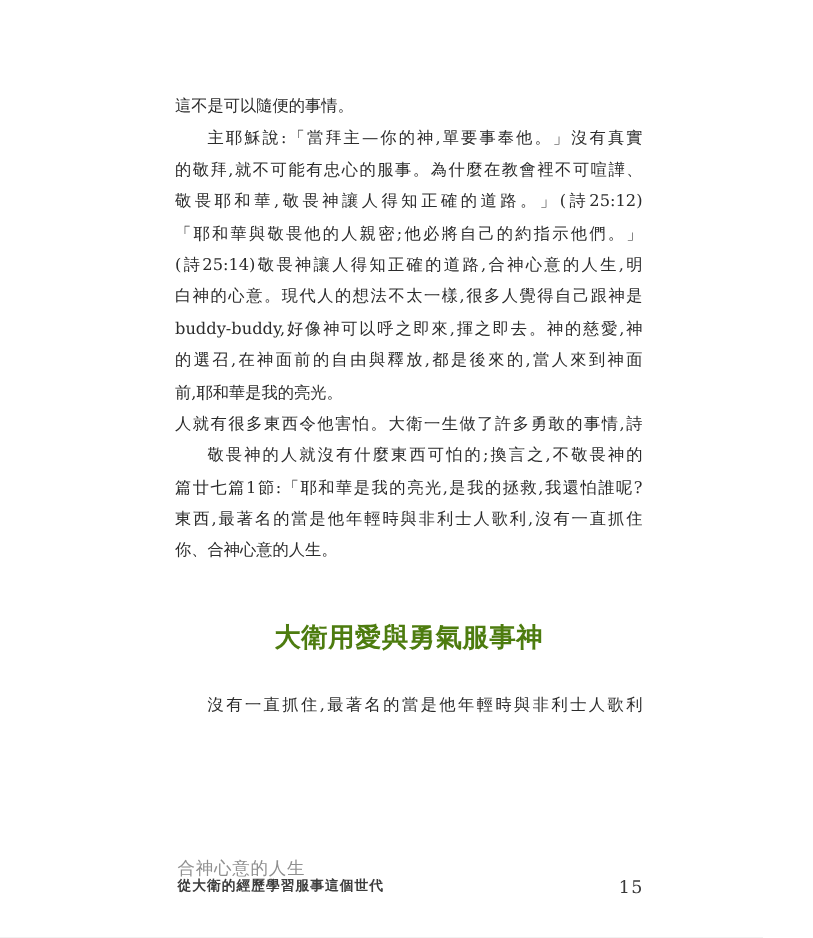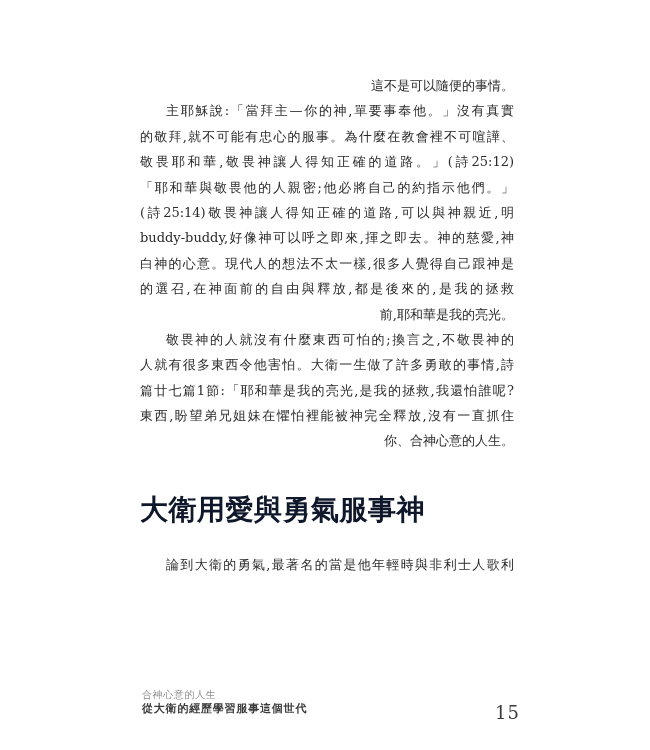--- a/index.html
+++ b/index.html
@@ -17,99 +17,100 @@
     top: 73px;
     width: 374px;
     color: #2b2b2b;
     font-size: 13px;
   }
   .para { margin: 0; }
   .line {
     line-height: 25.4px;
     height: 25.4px;
     white-space: nowrap;
-    text-align: right;
+    text-align: left;
     overflow: hidden;
   }
   .line.fill {
     text-align: justify;
     text-align-last: justify;
   }
   .line.indent { padding-left: 26px; }
   .heading {
     margin-top: 41px;
     margin-bottom: 27px;
-    font-size: 28px;
+    font-size: 21px;
     line-height: 30px;
     height: 30px;
-    color: #0f172a;
+    color: #4d7c0f;
     font-weight: 600;
     letter-spacing: 0.5px;
     white-space: nowrap;
+    text-align: center;
   }
   .footer {
     position: absolute;
     left: 142px;
     top: 689px;
     font-family: "DejaVu Sans", "Liberation Sans", sans-serif;
   }
   .footer .series {
-    font-size: 10px;
+    font-size: 14px;
     letter-spacing: 0.6px;
     color: #8f8f8f;
     line-height: 12px;
   }
   .footer .book {
     font-size: 11px;
     font-weight: bold;
     letter-spacing: 0.8px;
     color: #3c3c3c;
     line-height: 14px;
     margin-top: 1px;
   }
   .page-number {
     position: absolute;
     left: 495px;
     top: 702px;
-    font-size: 18px;
+    font-size: 14px;
     letter-spacing: 1px;
     color: #3a3a3a;
     font-family: "DejaVu Serif", "Liberation Serif", serif;
   }
 </style>
 </head>
 <body>
 
 <div class="page">
 
   <main class="body-text">
       <div class="para">
         <div class="line">這不是可以隨便的事情。</div>
       </div>
       <div class="para">
         <div class="line fill indent">主耶穌說:「當拜主—你的神,單要事奉他。」沒有真實</div>
         <div class="line fill">的敬拜,就不可能有忠心的服事。為什麼在教會裡不可喧譁、</div>
         <div class="line fill">敬畏耶和華,敬畏神讓人得知正確的道路。」(詩25:12)</div>
         <div class="line fill">「耶和華與敬畏他的人親密;他必將自己的約指示他們。」</div>
-        <div class="line fill">(詩25:14)敬畏神讓人得知正確的道路,可以與神親近,明</div>
+        <div class="line fill">(詩25:14)敬畏神讓人得知正確的道路,合神心意的人生,明</div>
+        <div class="line fill">白神的心意。現代人的想法不太一樣,很多人覺得自己跟神是</div>
         <div class="line fill">buddy-buddy,好像神可以呼之即來,揮之即去。神的慈愛,神</div>
-        <div class="line fill">白神的心意。現代人的想法不太一樣,很多人覺得自己跟神是</div>
-        <div class="line fill">的選召,在神面前的自由與釋放,都是後來的,是我的拯救</div>
+        <div class="line fill">的選召,在神面前的自由與釋放,都是後來的,當人來到神面</div>
         <div class="line">前,耶和華是我的亮光。</div>
       </div>
       <div class="para">
+        <div class="line fill">人就有很多東西令他害怕。大衛一生做了許多勇敢的事情,詩</div>
         <div class="line fill indent">敬畏神的人就沒有什麼東西可怕的;換言之,不敬畏神的</div>
-        <div class="line fill">人就有很多東西令他害怕。大衛一生做了許多勇敢的事情,詩</div>
         <div class="line fill">篇廿七篇1節:「耶和華是我的亮光,是我的拯救,我還怕誰呢?</div>
-        <div class="line fill">東西,盼望弟兄姐妹在懼怕裡能被神完全釋放,沒有一直抓住</div>
+        <div class="line fill">東西,最著名的當是他年輕時與非利士人歌利,沒有一直抓住</div>
         <div class="line">你、合神心意的人生。</div>
       </div>
       <div class="heading">大衛用愛與勇氣服事神</div>
       <div class="para">
-        <div class="line fill indent">論到大衛的勇氣,最著名的當是他年輕時與非利士人歌利</div>
+        <div class="line fill indent">沒有一直抓住,最著名的當是他年輕時與非利士人歌利</div>
       </div>
     </main>
 
   <footer class="footer">
     <div class="series">合神心意的人生</div>
     <div class="book">從大衛的經歷學習服事這個世代</div>
   </footer>
 
   <div class="page-number">15</div>
 

